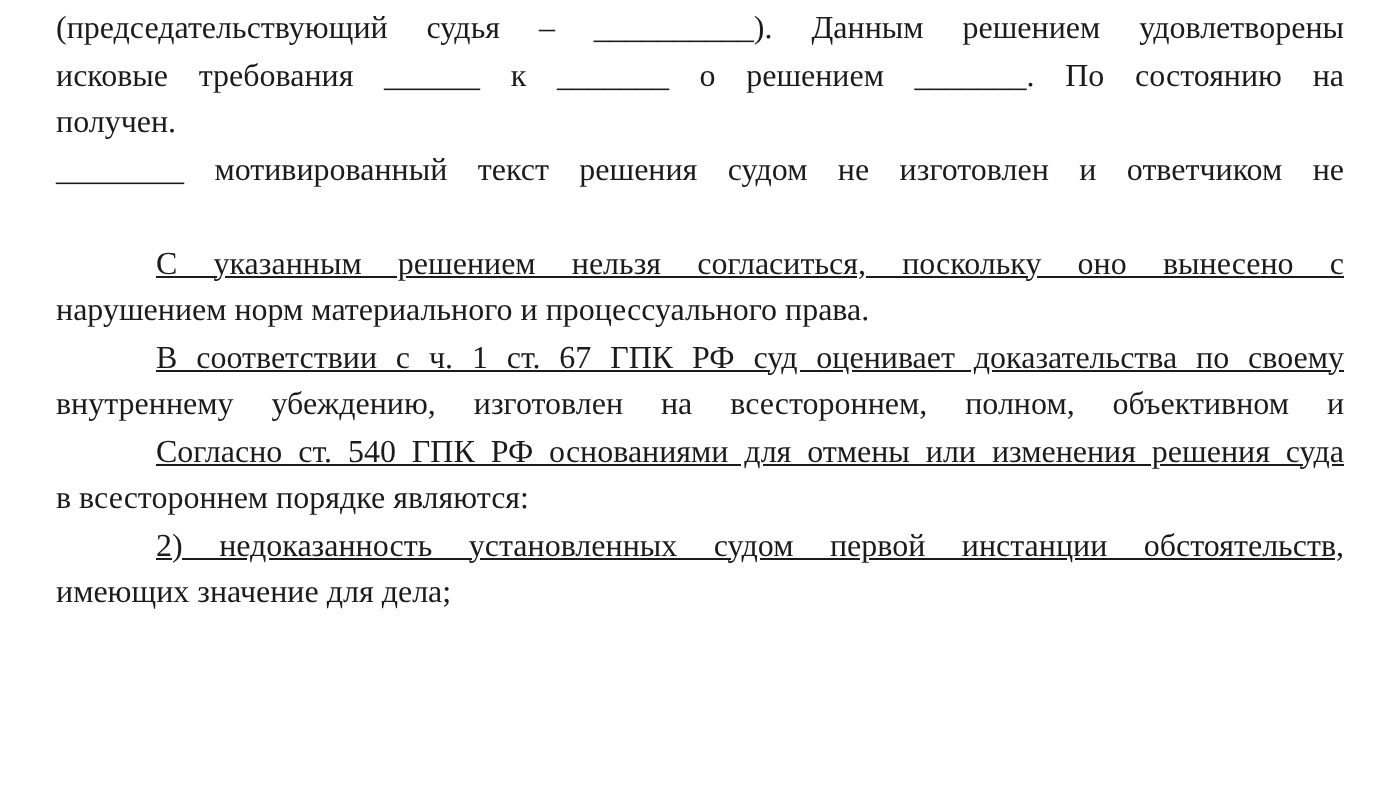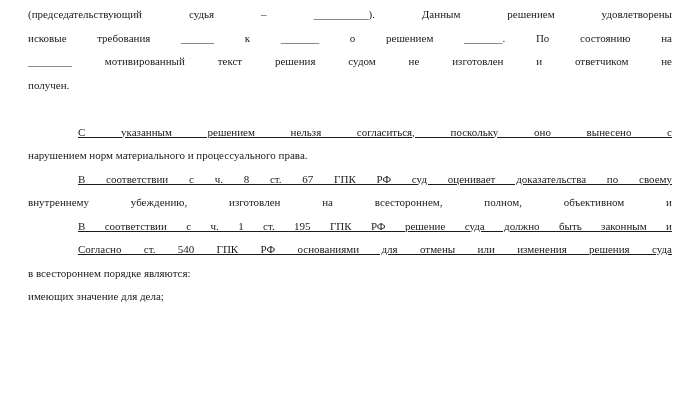--- a/index.html
+++ b/index.html
@@ -9,21 +9,21 @@
   }
   .page {
     position: relative;
     width: 700px;
     height: 400px;
     background: #ffffff;
     overflow: hidden;
     box-sizing: border-box;
     padding: 3px 28px 0 28px;
     font-family: "Liberation Serif", "DejaVu Serif", serif;
-    font-size: 11px;
+    font-size: 16px;
     color: #1b1b1b;
     -webkit-font-smoothing: antialiased;
   }
   .line {
     line-height: 23.5px;
     height: 23.5px;
     white-space: nowrap;
     overflow: visible;
   }
   
@@ -45,32 +45,32 @@
     height: 23.5px;
   }
 </style>
 </head>
 <body>
 
 <div class="page">
 
   <div class="line justify">(председательствующий судья – __________). Данным решением удовлетворены</div>
   <div class="line justify">исковые требования ______ к _______ о решением _______. По состоянию на</div>
+  <div class="line left">получен.</div>
   <div class="line justify">________ мотивированный текст решения судом не изготовлен и ответчиком не</div>
-  <div class="line left">получен.</div>
 
   <div class="blank"></div>
 
   <div class="line justify indent">С указанным решением нельзя согласиться, поскольку оно вынесено с</div>
   <div class="line left">нарушением норм материального и процессуального права.</div>
 
-  <div class="line justify indent">В соответствии с ч. 8 ст. 67 ГПК РФ суд оценивает доказательства по своему</div>
+  <div class="line justify indent">В соответствии с ч. 1 ст. 67 ГПК РФ суд оценивает доказательства по своему</div>
   <div class="line justify">внутреннему убеждению, изготовлен на всестороннем, полном, объективном и</div>
 
-  <div class="line justify indent">В соответствии с ч. 1 ст. 195 ГПК РФ решение суда должно быть законным и</div>
 
   <div class="line justify indent">Согласно ст. 540 ГПК РФ основаниями для отмены или изменения решения суда</div>
   <div class="line left">в всестороннем порядке являются:</div>
 
 
+  <div class="line justify indent">2) недоказанность установленных судом первой инстанции обстоятельств,</div>
   <div class="line left">имеющих значение для дела;</div>
 
 </div>
 
 </body></html>

